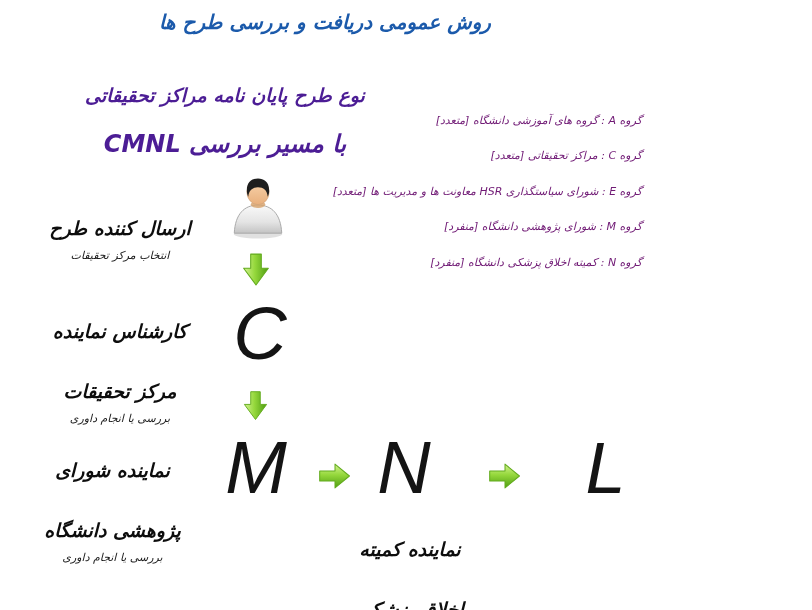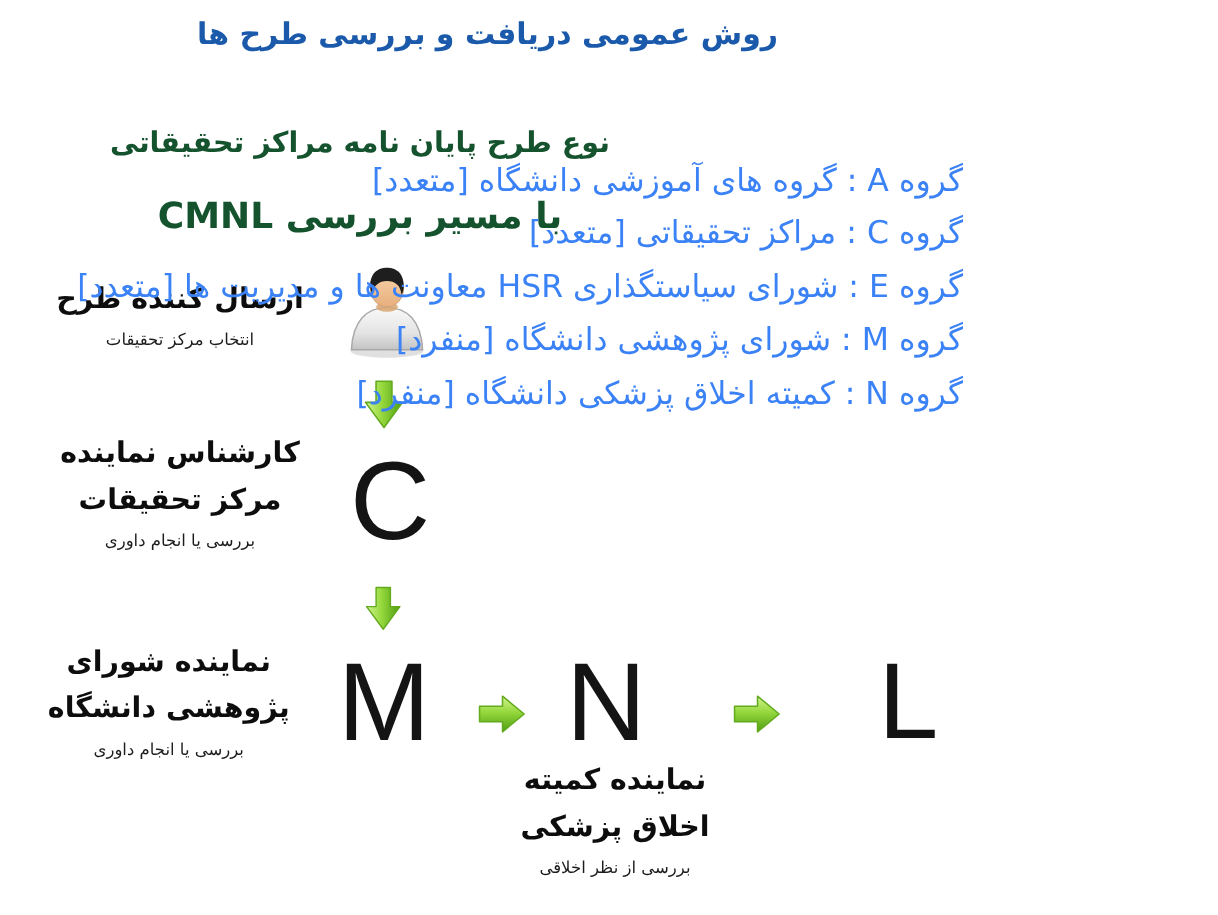--- a/index.html
+++ b/index.html
@@ -1,33 +1,33 @@
 <!DOCTYPE html>
 <html lang="fa" style="--title-blue: #1b5aab;"><head>
 <meta charset="utf-8">
 <style>
   html,body { margin:0; padding:0; background:#ffffff; }
   .canvas {
     position:relative; width:650px; height:610px; background:#ffffff;
-    font-family:"DejaVu Sans", sans-serif; color:#1a1a1a; overflow:hidden;
+    font-family:"DejaVu Sans", sans-serif; color:#1a1a1a; overflow:hidden;font-style:italic;
   }
   .title {
     position:absolute; top:10px; left:0; width:100%;
     text-align:center; direction:rtl;
     font-size:20px; font-weight:bold; color:var(--title-blue,#1b5aab);
   }
   .subtitle {
-    position:absolute; top:84px; left:70px; width:340px;
-    text-align:center; direction:rtl; font-weight:bold; color:#14532d;
+    position:absolute; top:84px; left:55px; width:340px;
+    text-align:center; direction:rtl; font-weight:bold; color:#4c1d95;
   }
   .subtitle .l1 { font-size:19px; }
   .subtitle .l2 { font-size:24px; margin-top:24px; }
 
   .stage { position:absolute; direction:rtl; text-align:center; }
-  .stage .st-line { font-size:19px; font-weight:bold; line-height:1.62; color:#0d0d0d; }
+  .stage .st-line { font-size:19px; font-weight:bold; line-height:1.62; color:#0d0d0d;margin-top:29px; }
   .stage .st-note { font-size:11px; margin-top:5px; color:#1c1c1c; }
 
   .stage-sender   { left:15px;  top:184px; width:210px; }
   .stage-expert   { left:15px;  top:287px; width:210px; }
   .stage-council  { left:5px;   top:426px; width:215px; }
   .stage-ethics   { left:315px; top:505px; width:190px; }
   .stage-secret   { left:508px; top:501px; width:270px; }
 
   .big-letter {
     position:absolute; text-align:center; line-height:1;
@@ -46,21 +46,21 @@
   .right-arrow-1{ left:318px; top:461px; width:34px; height:30px; }
   .right-arrow-2{ left:488px; top:461px; width:34px; height:30px; }
   .icon svg { width:100%; height:100%; display:block; }
 
   .groups {
     position:absolute; top:103px; right:8px;
     direction:rtl; text-align:right;
   }
   .group-row {
     height:35.4px; line-height:35.4px; white-space:nowrap;
-    font-size:21px; color:#3b82f6;
+    font-size:11px; color:#701a75;
   }
 </style>
 </head>
 <body>
 
 <div class="canvas">
 
   <div class="title">روش عمومی دریافت و بررسی طرح ها</div>
 
   <div class="subtitle">

